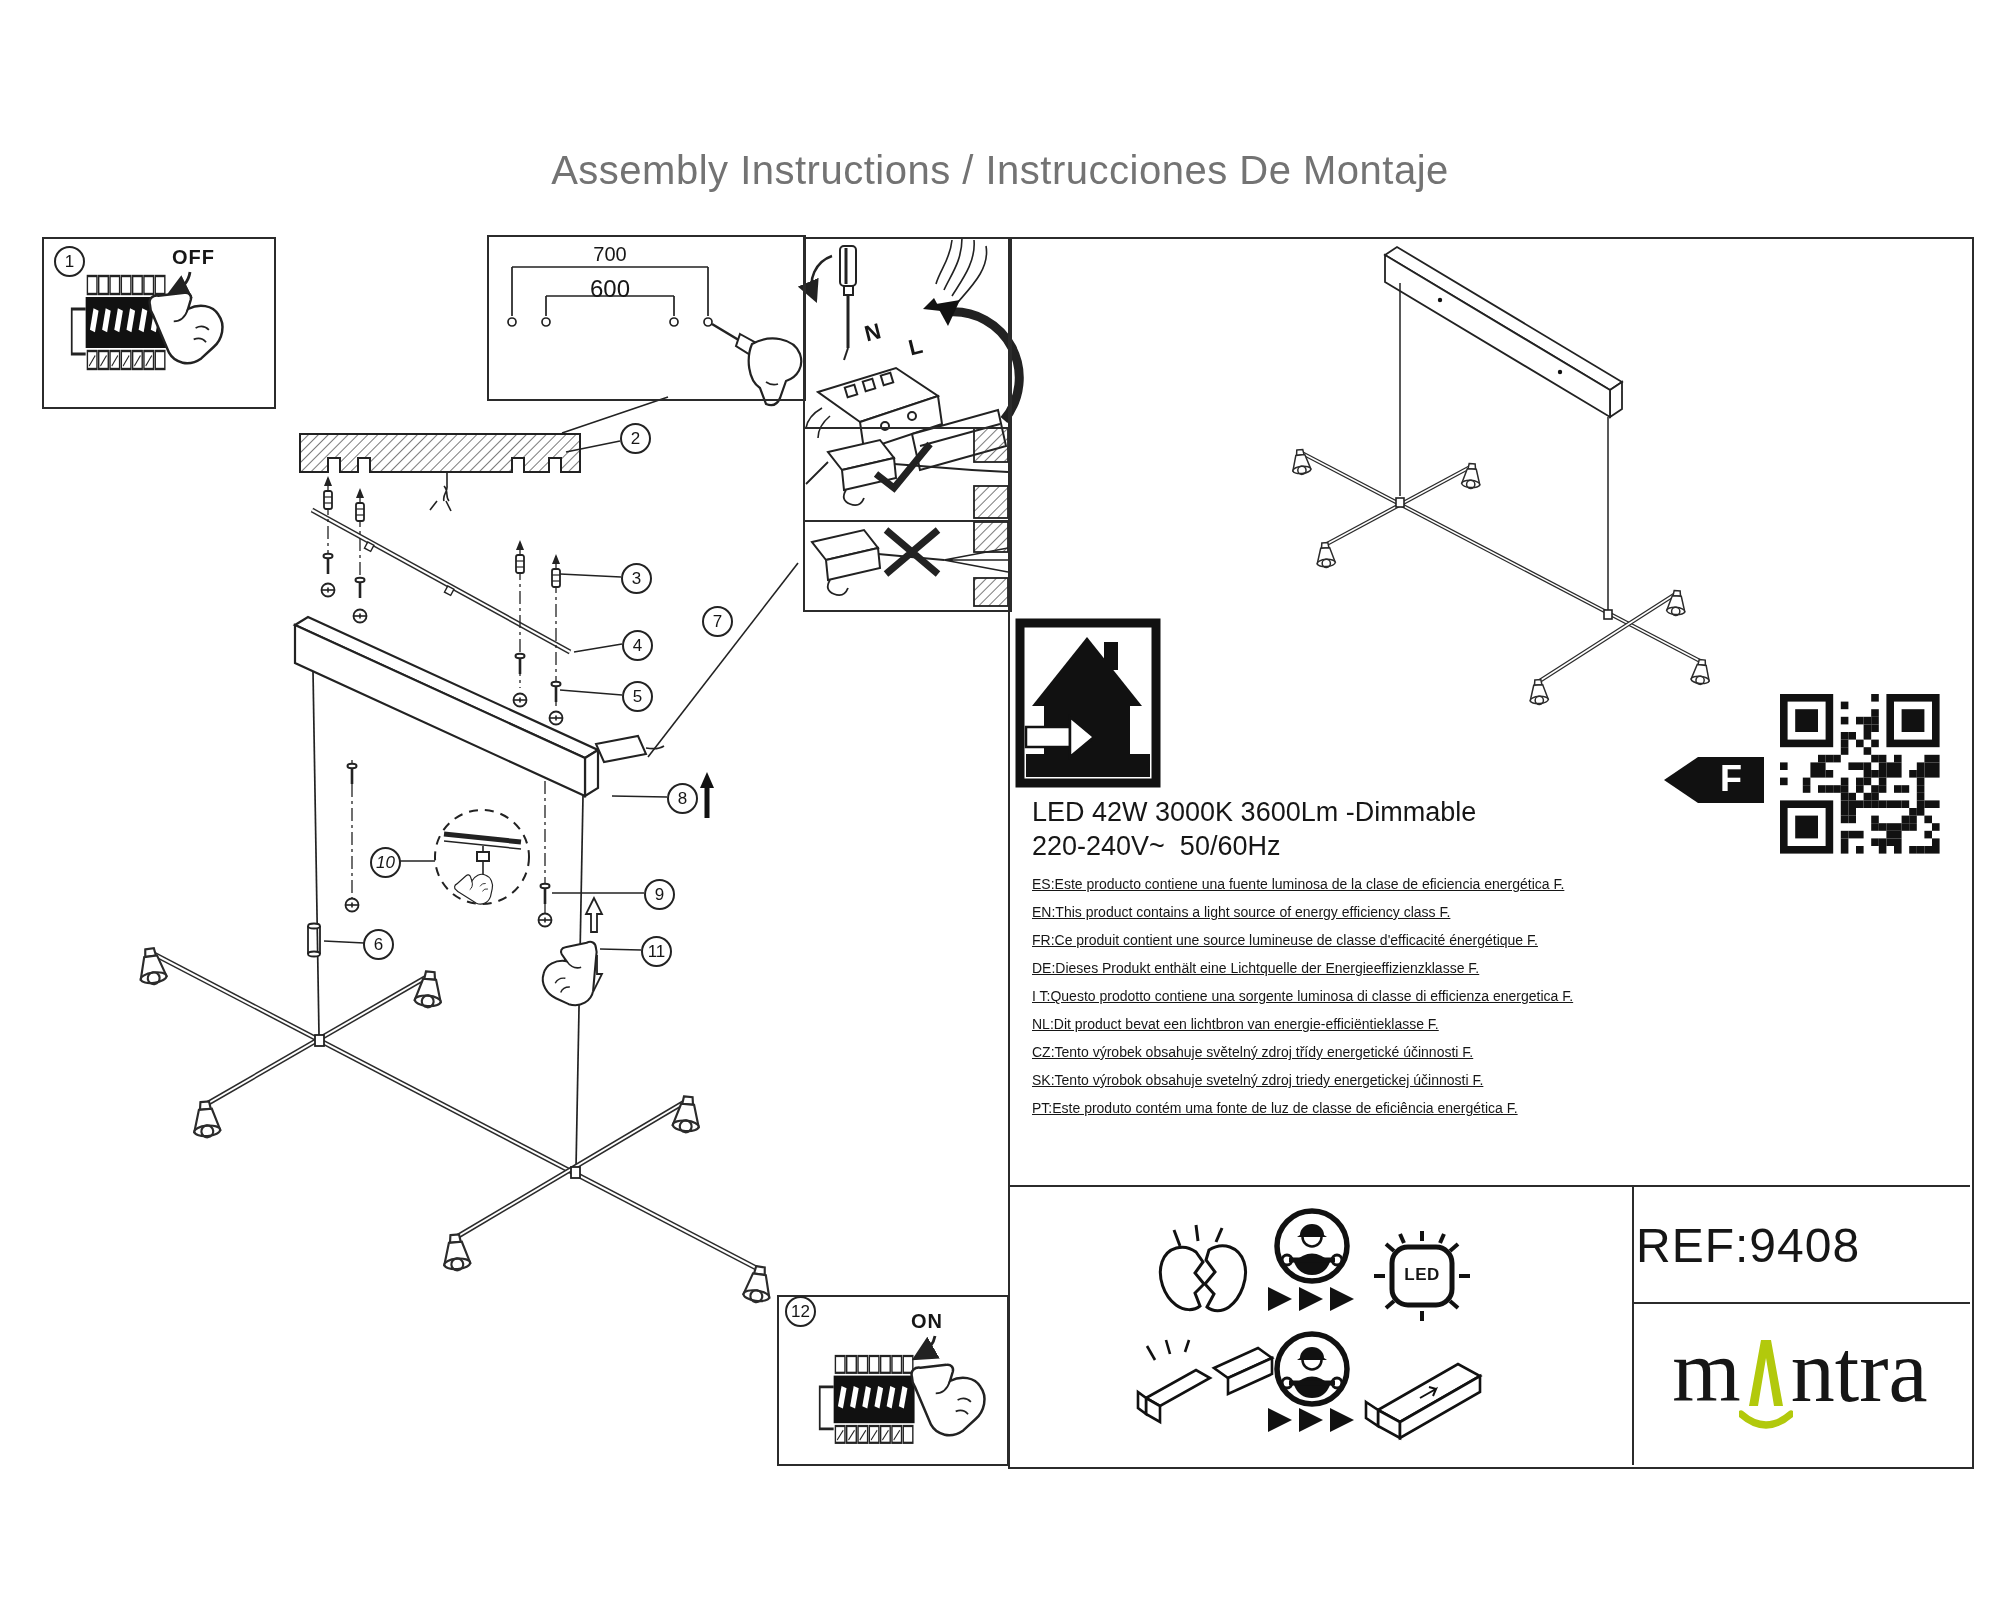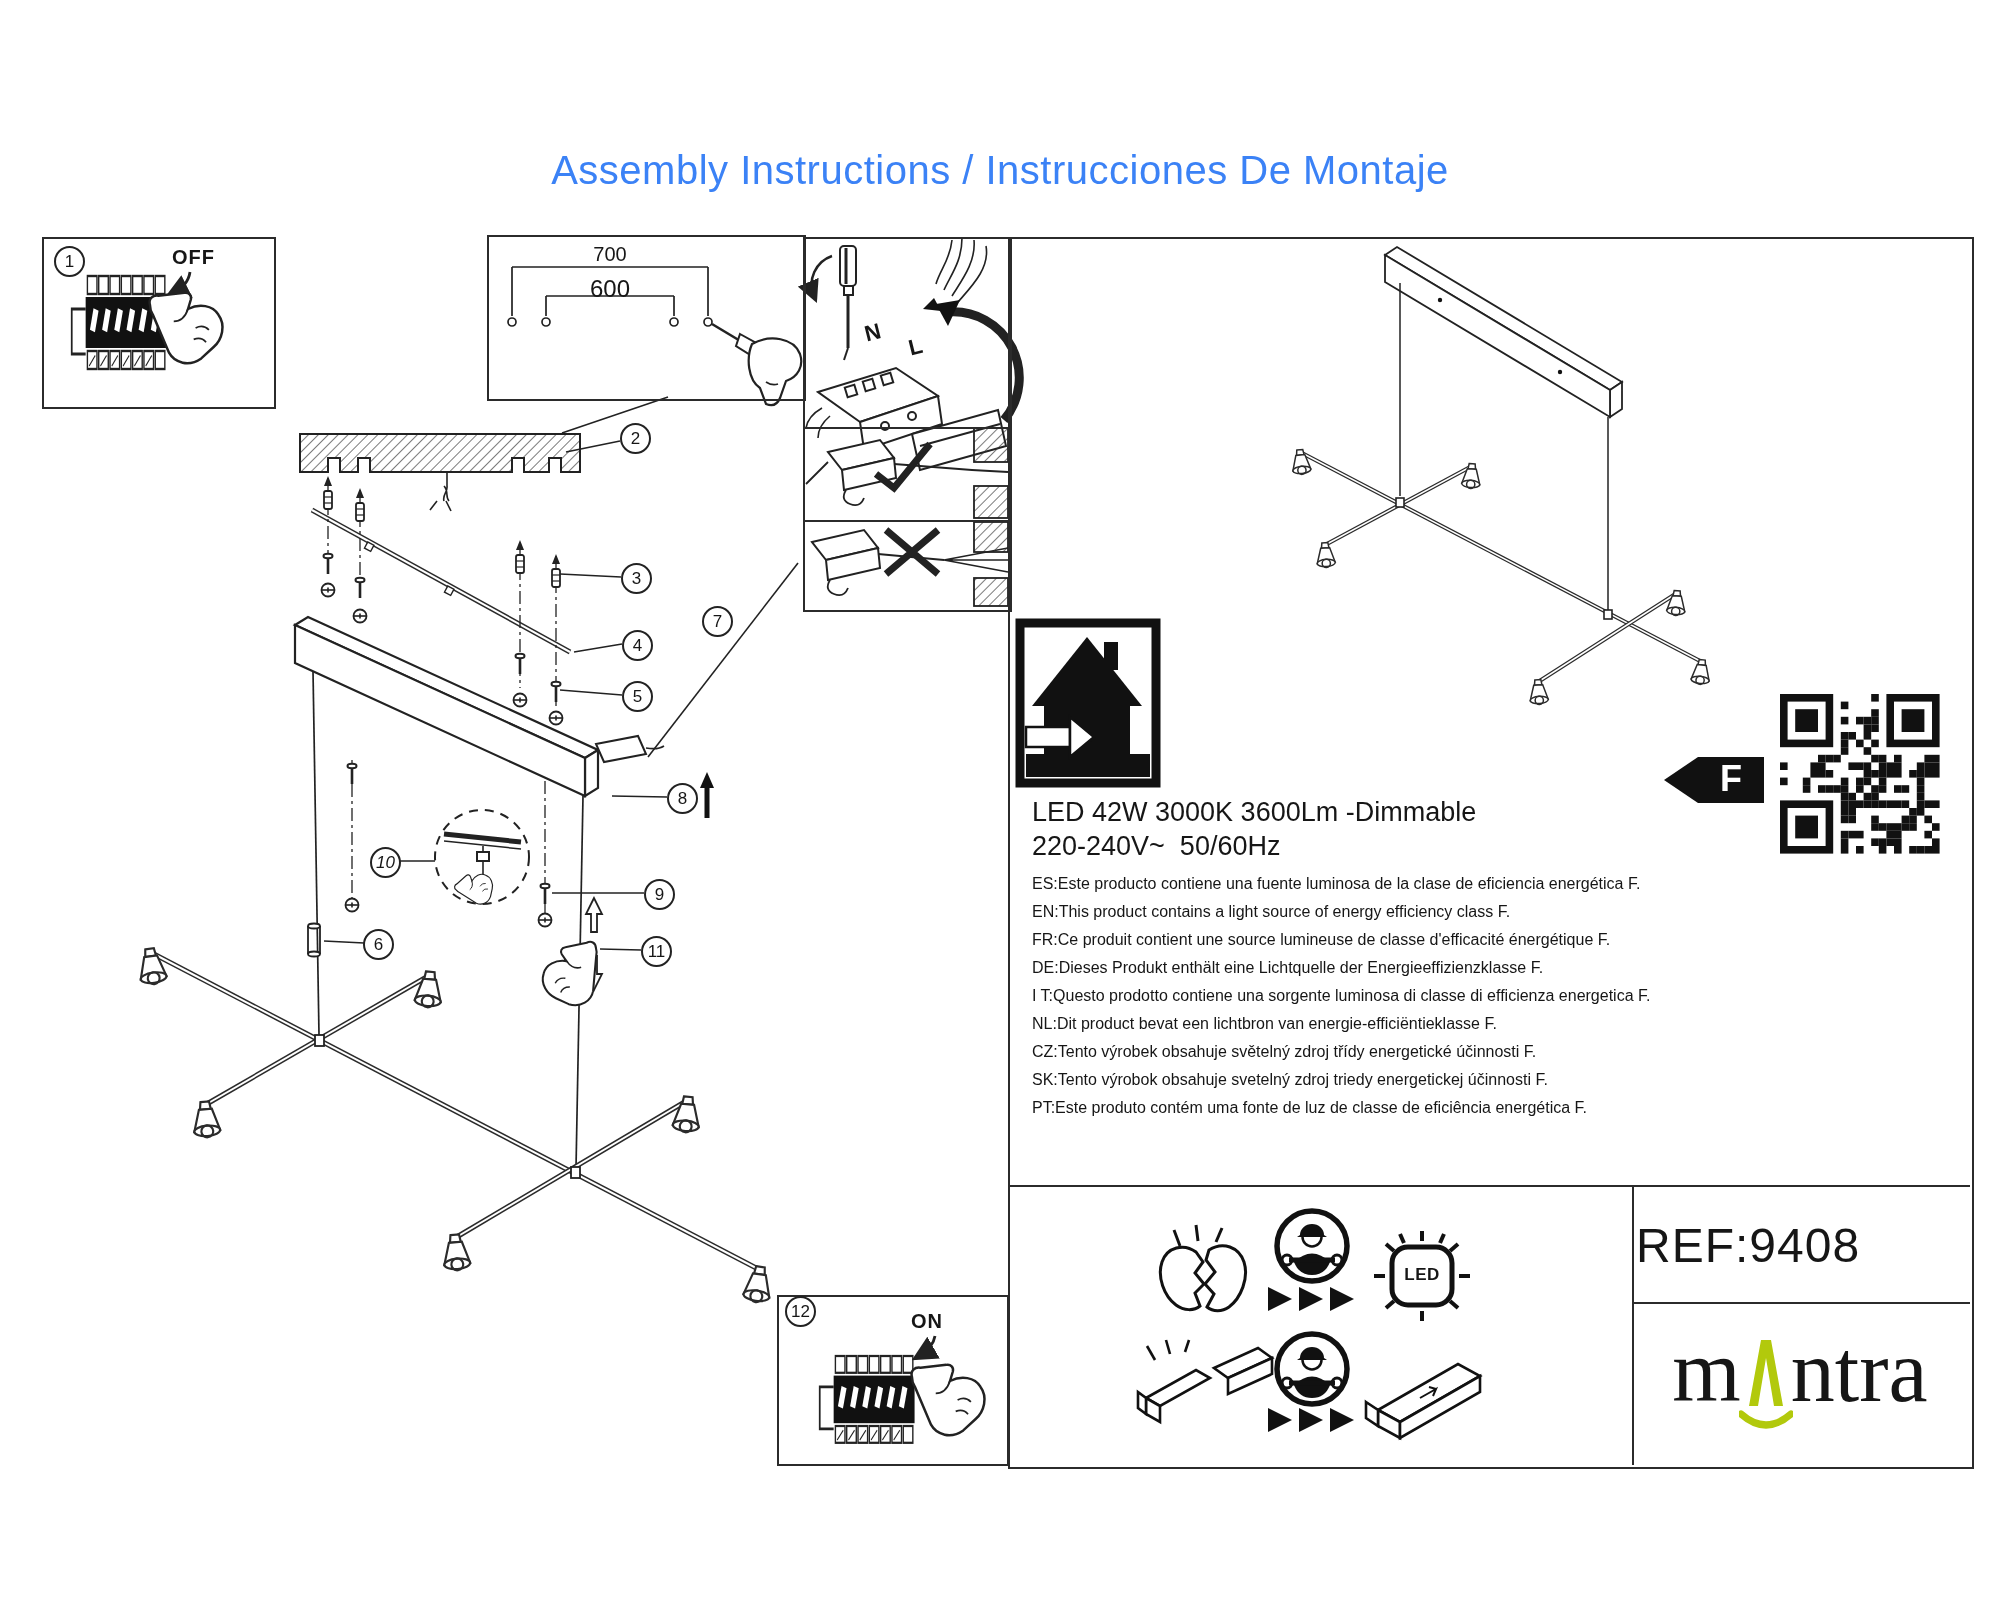--- a/index.html
+++ b/index.html
@@ -1,31 +1,31 @@
 <!DOCTYPE html>
 <html><head>
 <meta charset="utf-8">
 <style>
   html,body{margin:0;padding:0;background:#fff;}
   .page{position:relative;width:2000px;height:1600px;background:#fff;overflow:hidden;
         font-family:"Liberation Sans",sans-serif;color:#161616;}
   svg.art{position:absolute;left:0;top:0;width:2000px;height:1600px;}
   .page-title{position:absolute;left:0;top:148px;width:2000px;text-align:center;
-        font-size:40px;letter-spacing:.5px;color:#3b82f6;}
+        font-size:40px;letter-spacing:.5px;color:#737373;}
   .frame{position:absolute;border:2px solid #2b2b2b;pointer-events:none;}
   .bline{position:absolute;background:#2b2b2b;pointer-events:none;}
   .callout{position:absolute;width:27px;height:27px;border:2px solid #222;border-radius:50%;
         background:#fff;display:flex;align-items:center;justify-content:center;
         font-size:17px;color:#161616;z-index:6;}
   .ovl{position:absolute;z-index:5;}
   .bold{font-weight:bold;}
   .spec-block{position:absolute;left:1032px;top:795px;width:915px;z-index:5;}
   .spec-line{font-size:27px;line-height:34px;white-space:pre;}
   .lang-block{position:absolute;left:1032px;top:870px;width:915px;z-index:5;}
-  .lang-line{font-size:16px;line-height:28px;white-space:pre;}
+  .lang-line{font-size:14px;line-height:28px;white-space:pre;text-decoration:underline;}
   .ref-text{position:absolute;left:1636px;top:1218px;width:328px;text-align:left;
         font-size:48px;letter-spacing:1px;z-index:5;}
   .brand{position:absolute;left:1640px;top:1326px;width:320px;display:flex;
         align-items:flex-start;justify-content:center;z-index:5;
         font-family:"Liberation Serif",serif;font-size:88px;line-height:92px;color:#161616;}
   .brand svg{margin:4px -2px 0 -2px;}
   .f-label{position:absolute;left:1700px;top:758px;width:62px;text-align:center;
         font-size:36px;font-weight:bold;color:#ffffff;z-index:5;}
   .rot{transform:rotate(-14deg);transform-origin:left top;}
 </style>

